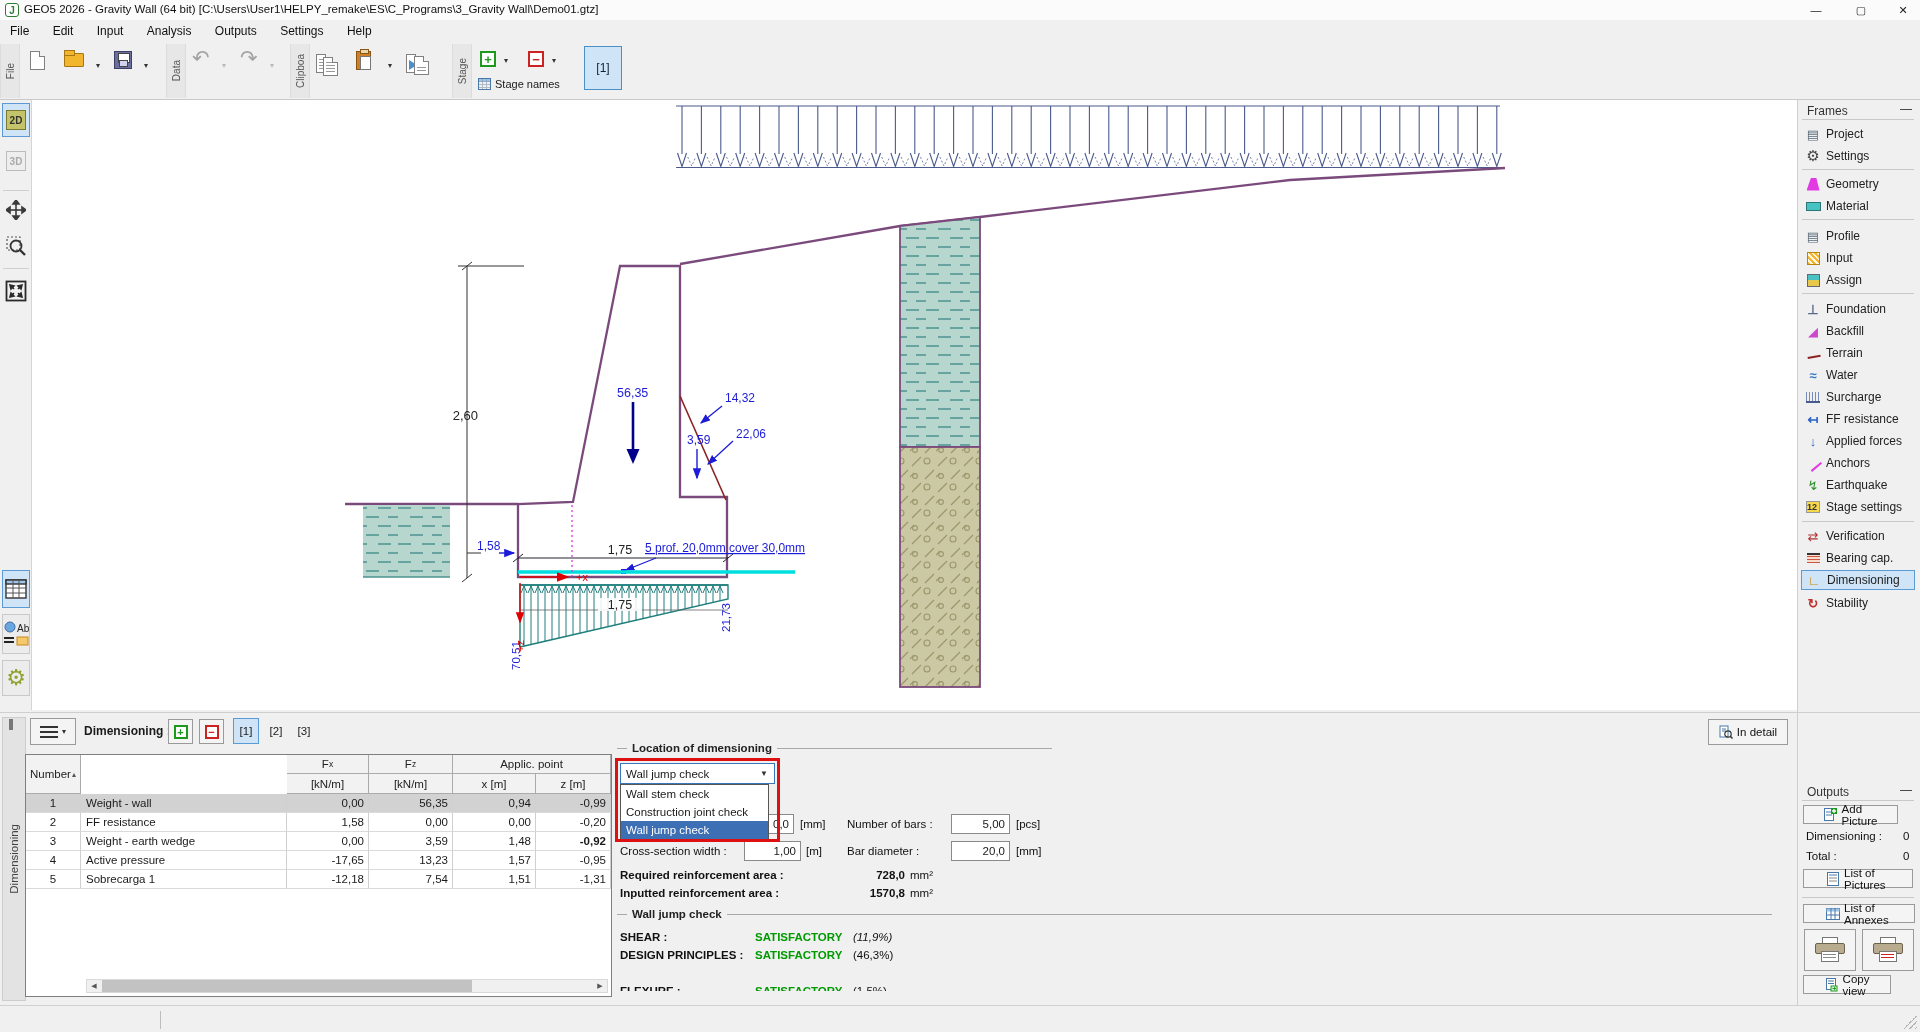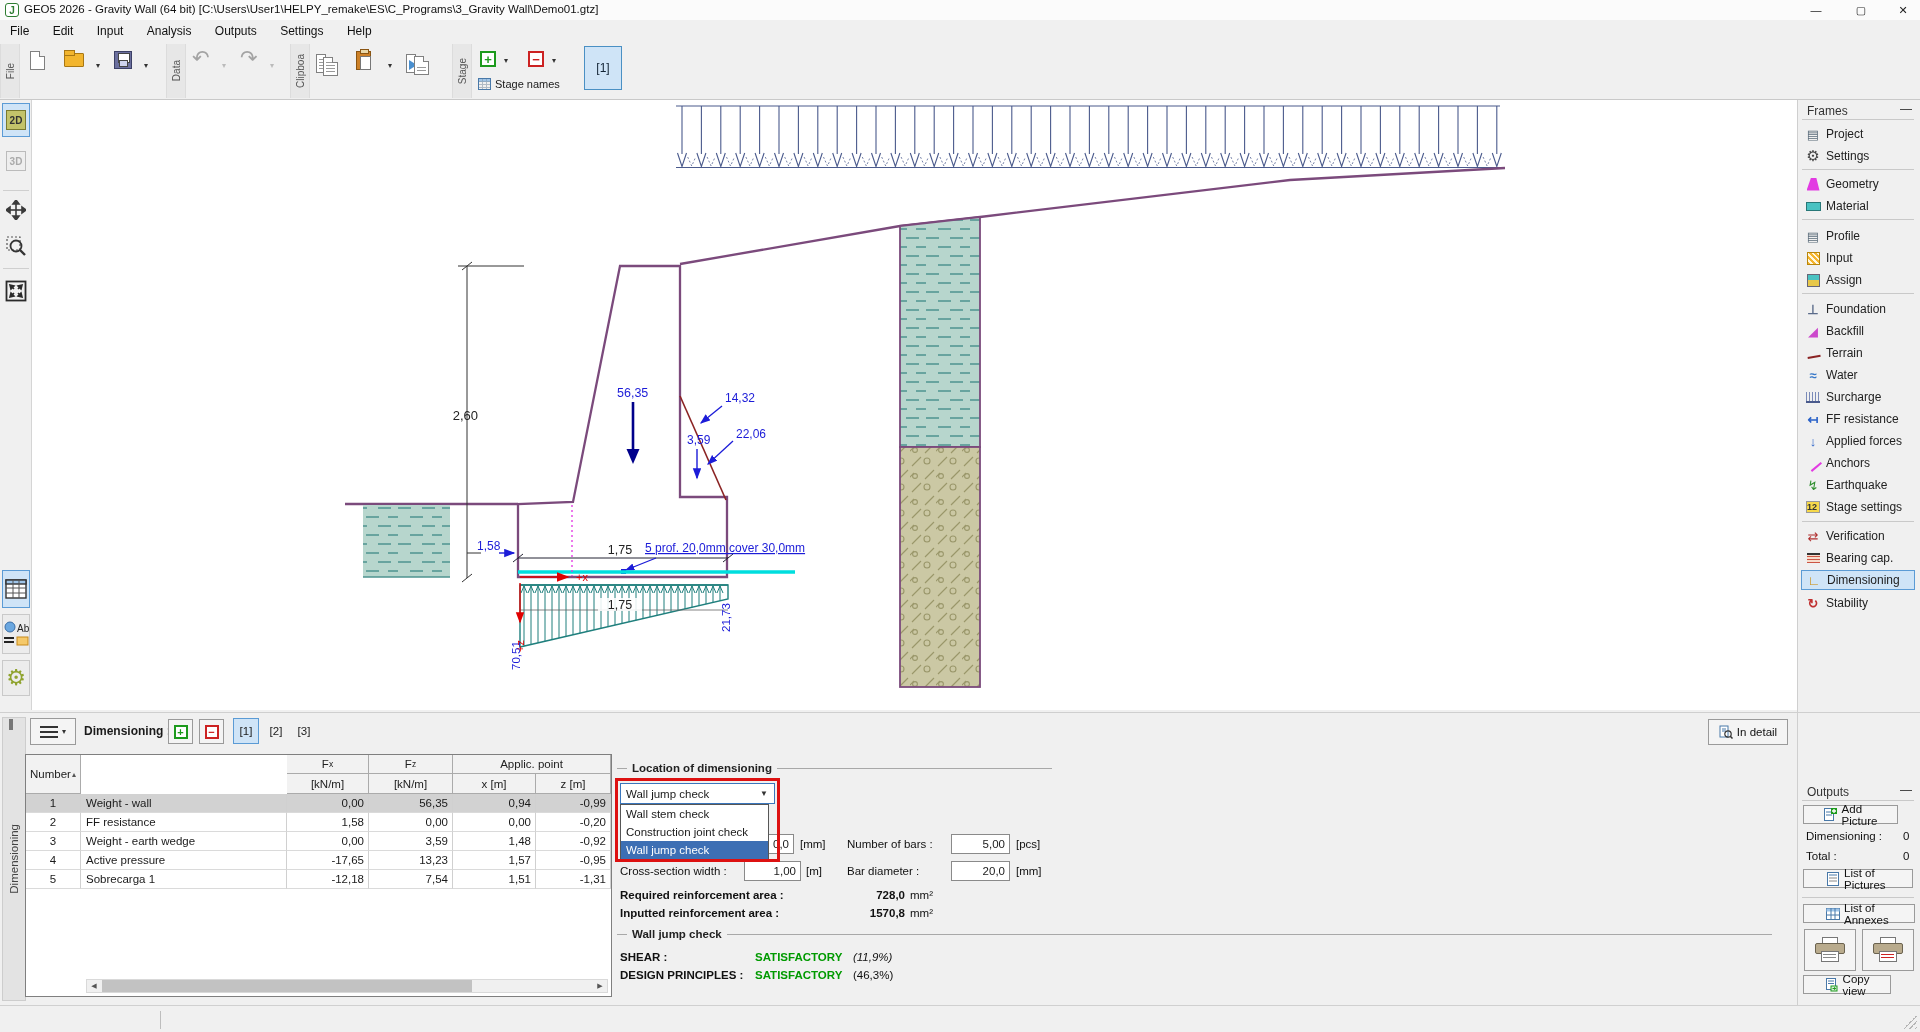--- a/index.html
+++ b/index.html
@@ -98,21 +98,21 @@
   .td { height:19px; border-right:1px solid #d0d0d0; border-bottom:1px solid #dadada; font-size:11.5px;
         display:flex; align-items:center; background:#fff; }
   .td.num { justify-content:center; }
   .td.txt { justify-content:flex-start; padding-left:5px; }
   .td.val { justify-content:flex-end; padding-right:4px; }
   .sub { font-size:8.5px; vertical-align:sub; }
   .hscroll { position:absolute; left:60px; right:3px; bottom:3px; height:14px; background:#f0f0f0; border:1px solid #d9d9d9; }
   .sbtn { position:absolute; top:0; width:14px; height:12px; font-size:7px; color:#555; display:flex; align-items:center; justify-content:center; }
   .hthumb { position:absolute; left:15px; top:0; width:370px; height:12px; background:#c2c2c2; }
   
-  #dimform { position:absolute; left:615px; top:44px; width:1160px; height:254px; overflow:hidden; }
+  #dimform { position:absolute; left:615px; top:24px; width:1160px; height:254px; overflow:hidden; }
   .grp-line { position:absolute; height:1px; background:#a8a8a8; }
   .grp-label { position:absolute; font-weight:bold; font-size:11.5px; color:#222; background:#f0f0f0; padding:0 5px; }
   .field { position:absolute; height:20px; background:#fff; border:1px solid #8a8a8a; font-size:11.5px;
            display:flex; align-items:center; justify-content:flex-end; padding-right:4px; }
   .flabel { position:absolute; font-size:11.5px; color:#111; }
   .funit { position:absolute; font-size:11.5px; color:#111; }
   .bold { font-weight:bold; }
   .green { color:#009a00; font-weight:bold; }
   #combo { position:absolute; left:5px; top:26px; width:155px; height:21px; background:#fff; border:1px solid #3a76bc;
            display:flex; align-items:center; padding-left:5px; font-size:11.5px; }
@@ -773,21 +773,21 @@
         <div class="td val" style="width:84px;">0,00</div>
         <div class="td val" style="width:83px;">0,00</div>
         <div class="td val" style="width:75px;">-0,20</div>
     </div>
     <div class="trow" style="top:77px;">
       <div class="td num" style="width:55px;">3</div>
         <div class="td txt" style="width:206px;">Weight - earth wedge</div>
         <div class="td val" style="width:82px;">0,00</div>
         <div class="td val" style="width:84px;">3,59</div>
         <div class="td val" style="width:83px;">1,48</div>
-        <div class="td val" style="width:75px;">-0,92</div>
+        <div class="td val" style="width:75px;font-weight:bold;">-0,92</div>
     </div>
     <div class="trow" style="top:96px;">
       <div class="td num" style="width:55px;">4</div>
         <div class="td txt" style="width:206px;">Active pressure</div>
         <div class="td val" style="width:82px;">-17,65</div>
         <div class="td val" style="width:84px;">13,23</div>
         <div class="td val" style="width:83px;">1,57</div>
         <div class="td val" style="width:75px;">-0,95</div>
     </div>
     <div class="trow" style="top:115px;">

